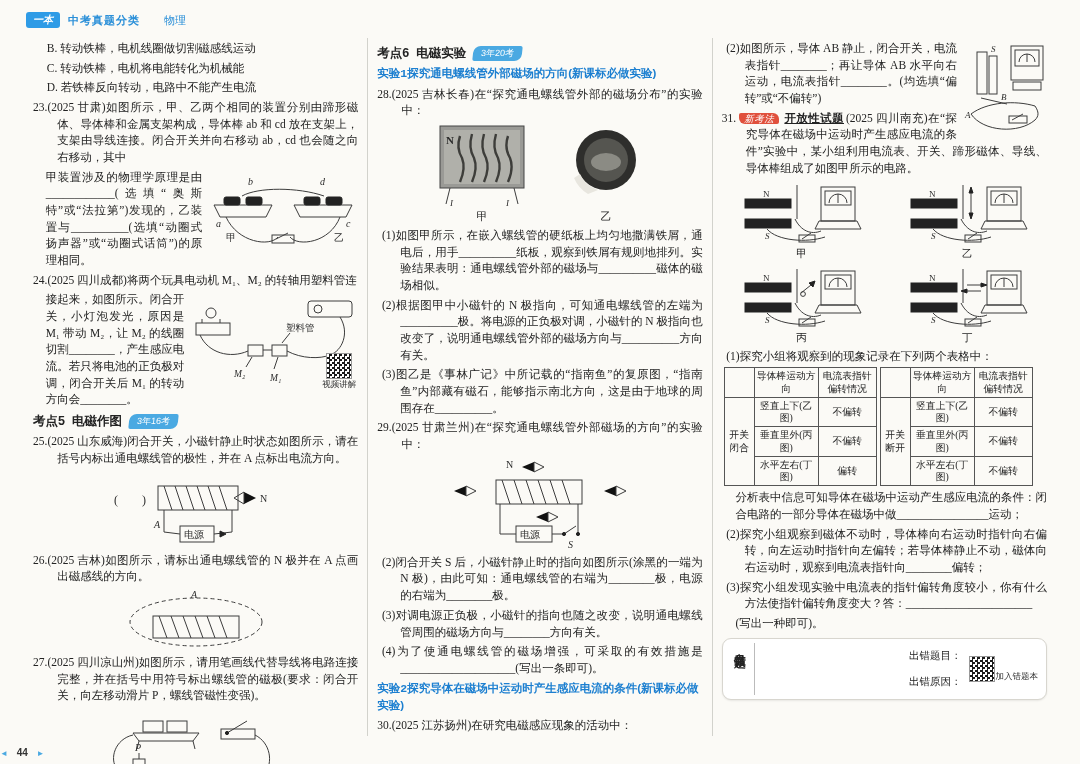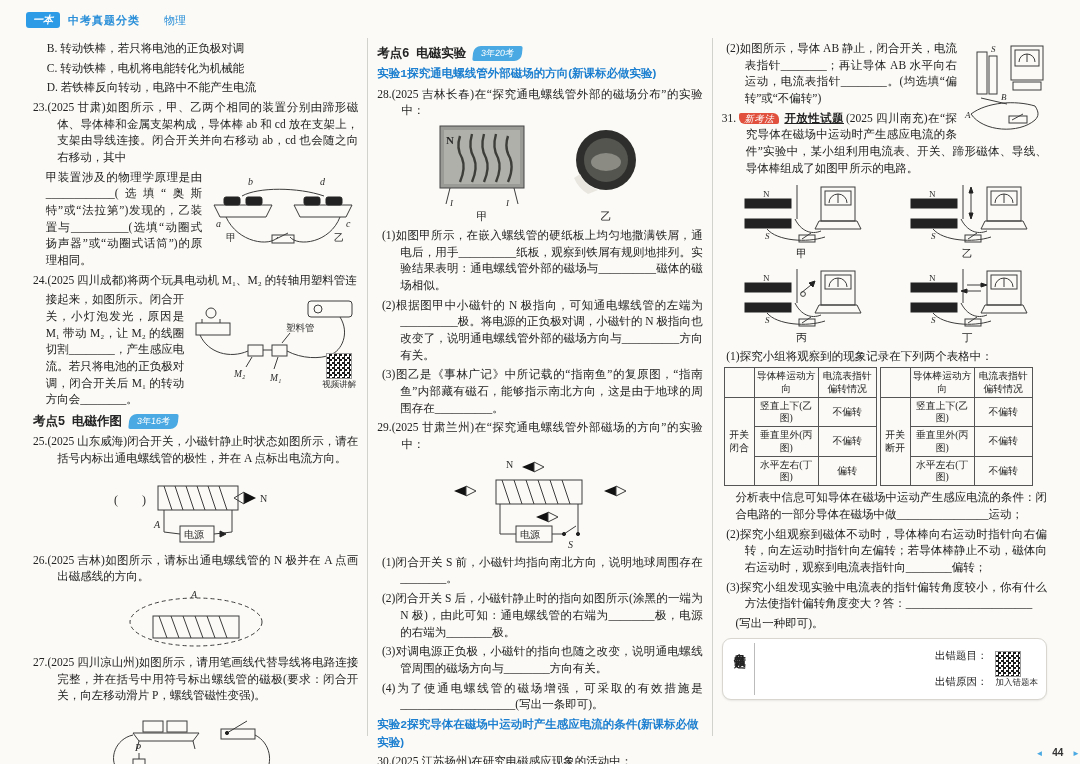--- a/index.html
+++ b/index.html
@@ -42,41 +42,41 @@
 
   
   .tables-row { display:flex; gap:3px; margin:2px 0 3px 2px; }
   table { border-collapse:collapse; font-size:9.8px; line-height:1.25; text-align:center; table-layout:fixed; }
   td { border:1px solid #555; padding:2px 1px; vertical-align:middle; }
 
   
   .mistake { border:1px solid #d8d6cf; border-radius:9px; box-shadow:0 1px 2px rgba(0,0,0,.08); background:#fff; display:flex; align-items:center; padding:5px 8px; gap:8px; margin-top:6px; height:62px; }
   .mistake-title { writing-mode:vertical-rl; text-orientation:upright; font-weight:bold; font-size:12px; letter-spacing:2px; border-right:1px solid #bbb; padding-right:6px; height:52px; }
   .mistake-lines { flex:1; font-size:10.5px; display:flex; flex-direction:column; gap:10px;text-align:right; }
-  .mistake-qr { display:flex; flex-direction:column; align-items:flex-start; gap:0; }
-
-  #pager { position:absolute; bottom:6px; left:0; right:0; text-align:right; font-size:10px; color:#333; font-family:"Liberation Sans",sans-serif; }
+  .mistake-qr { display:flex; flex-direction:row; align-items:flex-end; gap:0; }
+
+  #pager { position:absolute; bottom:6px; left:0; right:0; text-align:left; font-size:10px; color:#333; font-family:"Liberation Sans",sans-serif; }
   #pager .arr { color:#4aa9e2; font-size:8px; }
   #pager .num { font-weight:bold; margin:0 6px; }
 </style>
 </head>
 <body>
 
 <div id="page">
 
   <div id="brand">
     <span class="logo-chip">一本</span>
     <span class="brand-text">中考真题分类</span>
     <span class="brand-sub">物理</span>
   </div>
 
   <div id="cols">
 
     <div class="col">
-      <div class="para indent1">B. 转动铁棒，若只将电池的正负极对调</div>
+      <div class="para indent1">B. 转动铁棒，电机线圈做切割磁感线运动</div>
       <div class="para indent1">C. 转动铁棒，电机将电能转化为机械能</div>
       <div class="para indent1">D. 若铁棒反向转动，电路中不能产生电流</div>
 
       <div class="para hang">23.(2025 甘肃)如图所示，甲、乙两个相同的装置分别由蹄形磁体、导体棒和金属支架构成，导体棒 ab 和 cd 放在支架上，支架由导线连接。闭合开关并向右移动 ab，cd 也会随之向右移动，其中</div>
       <div class="para" style="padding-left:1.1em;">
         <span class="figwrap-r">
           <svg width="150" height="88" viewBox="0 0 150 88">
             <polygon class="sk" points="6,34 64,34 58,46 12,46"></polygon>
             <polygon class="sk" points="86,34 144,34 138,46 92,46"></polygon>
             <rect class="skb" x="16" y="26" width="16" height="8" rx="2"></rect>
@@ -281,21 +281,20 @@
           <rect class="sk" x="86" y="70" width="36" height="16"></rect>
           <text x="90" y="82" font-size="10">电源</text>
           <line class="sk" x1="70" y1="78" x2="86" y2="78"></line>
           <line class="sk" x1="122" y1="78" x2="134" y2="78"></line>
           <line class="sk" x1="134" y1="78" x2="146" y2="70"></line>
           <circle class="skb" cx="134" cy="78" r="1.6"></circle>
             <circle class="skb" cx="148" cy="78" r="1.6"></circle>
           <text x="138" y="92" font-size="10" font-style="italic">S</text>
         </svg>
       </figure>
-      <div class="para part">(1)闭合开关 S 前，小磁针均指向南北方向，说明地球周围存在________。</div>
       <div class="para part">(2)闭合开关 S 后，小磁针静止时的指向如图所示(涂黑的一端为 N 极)，由此可知：通电螺线管的右端为________极，电源的右端为________极。</div>
       <div class="para part">(3)对调电源正负极，小磁针的指向也随之改变，说明通电螺线管周围的磁场方向与________方向有关。</div>
       <div class="para part">(4)为了使通电螺线管的磁场增强，可采取的有效措施是____________________(写出一条即可)。</div>
 
       <div class="exp-heading">
         <span class="exp-label">实验2</span><span>探究导体在磁场中运动时产生感应电流的条件(新课标必做实验)</span>
       </div>
       <div class="para hang">30.(2025 江苏扬州)在研究电磁感应现象的活动中：</div>
 
     </div>

